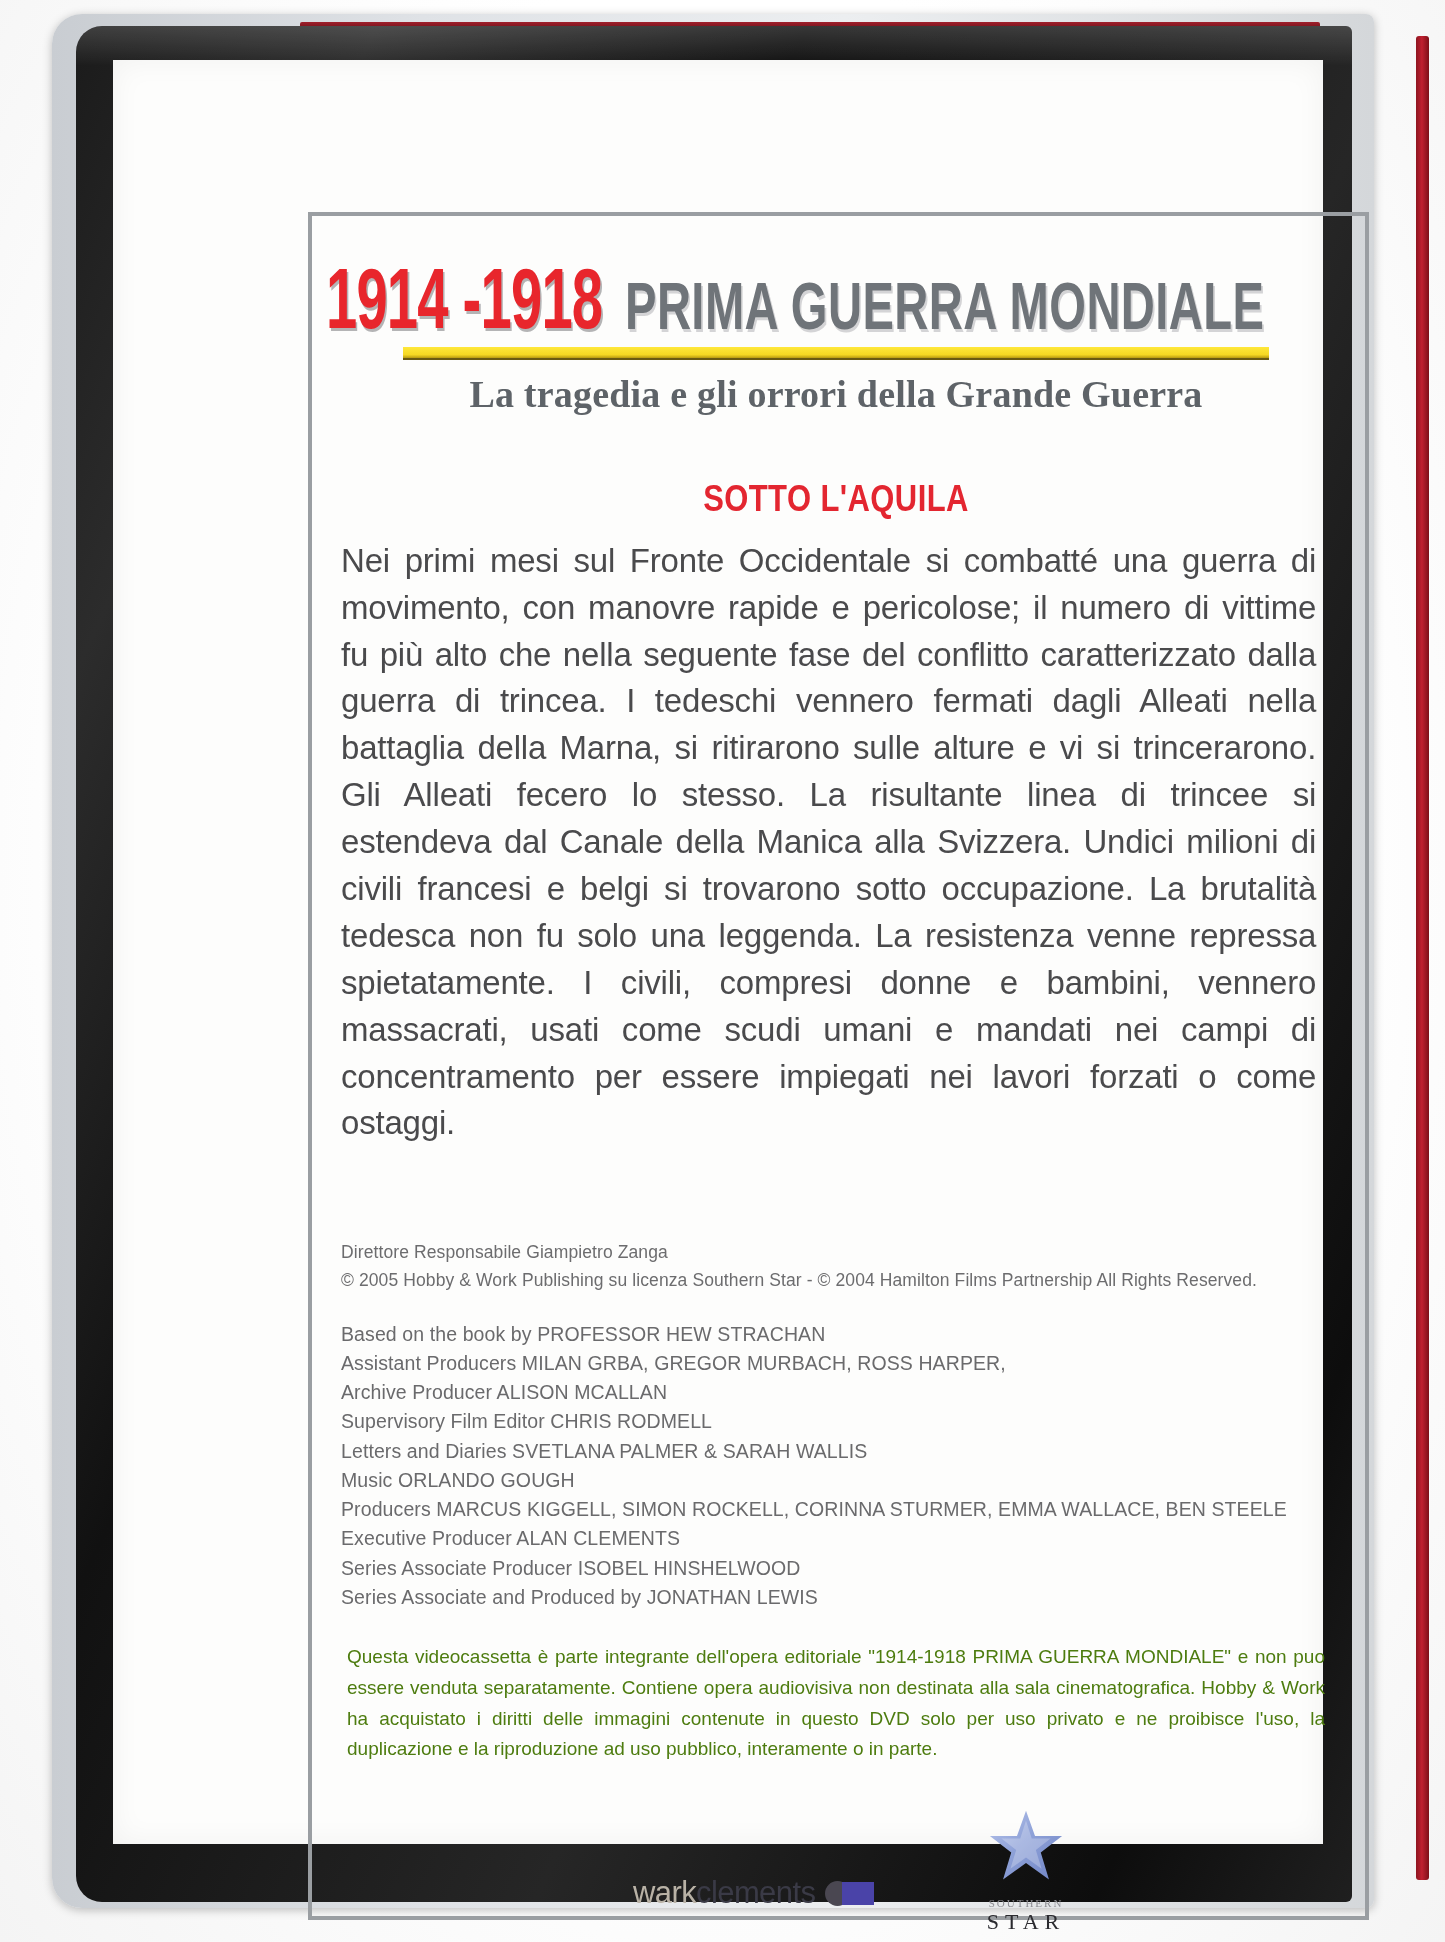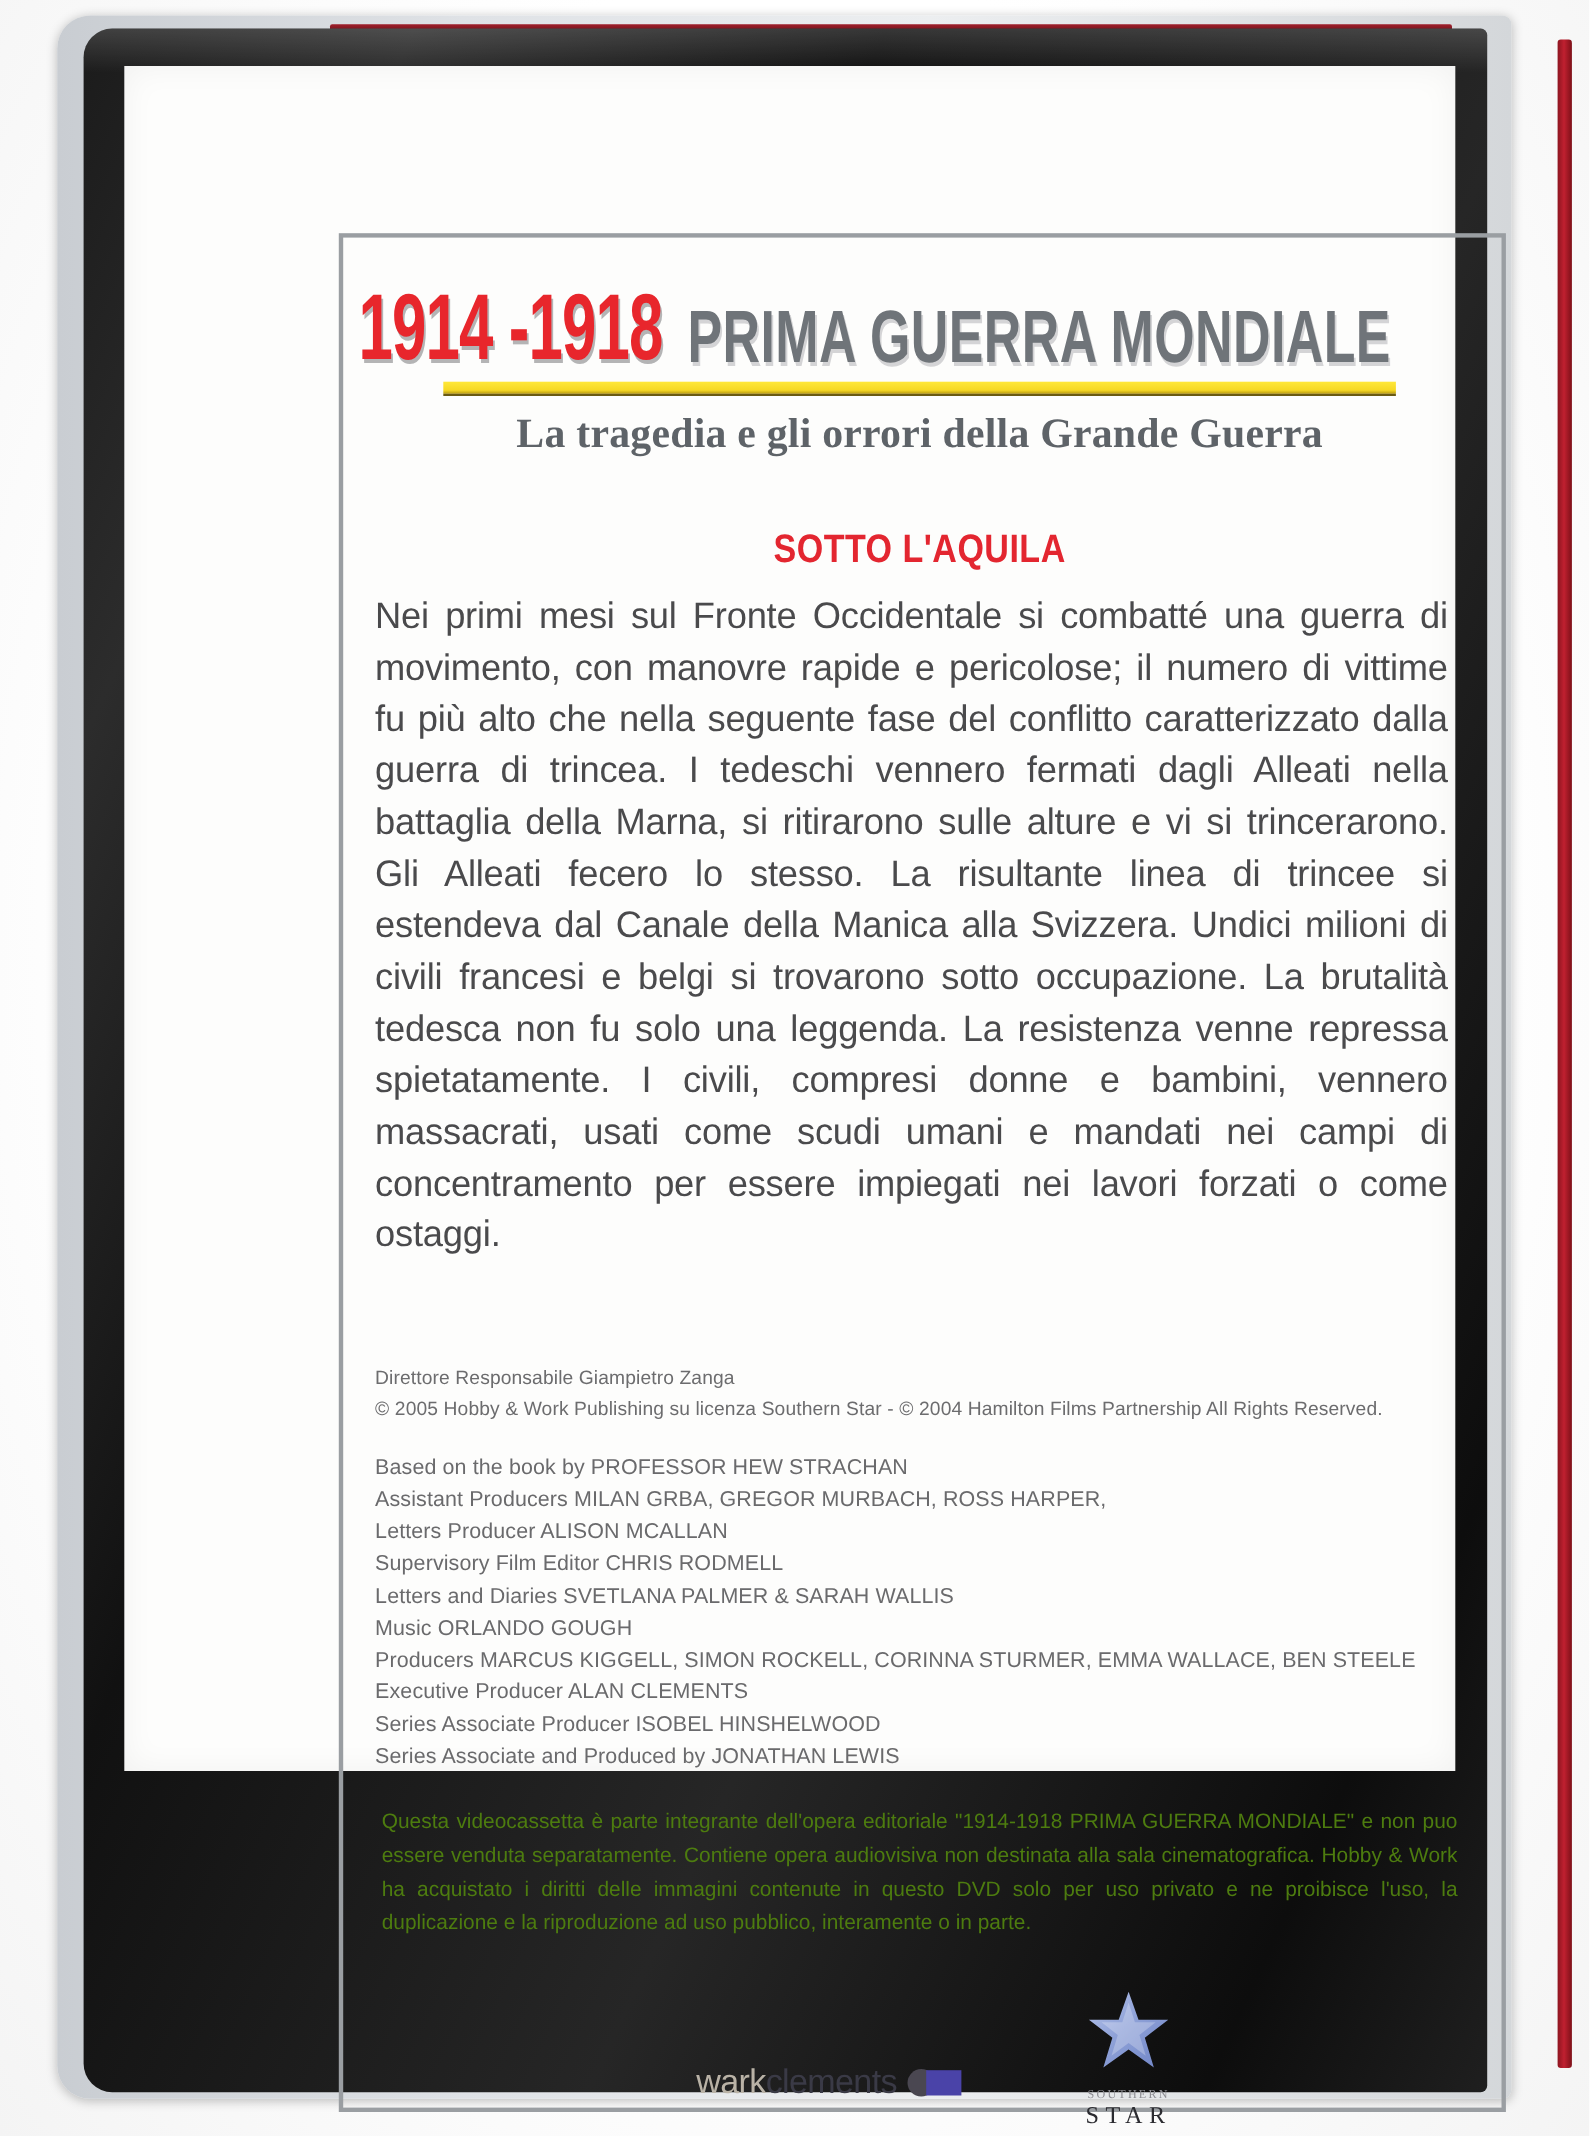--- a/index.html
+++ b/index.html
@@ -66,21 +66,21 @@
     content:"";
     position:absolute; left:0; top:0; right:0; height:40px;
     background: linear-gradient(180deg, rgba(255,255,255,.16), rgba(255,255,255,0));
     border-radius: 26px 6px 0 0;
   }
 
   
   #inlay {
     position: absolute;
     left: 113px; top: 60px;
-    width: 1210px; height: 1550px;
+    width: 1210px; height: 1784px;
     background: #fdfdfc;
     box-shadow: inset 0 0 30px rgba(0,0,0,.05);
   }
 
   
   #inner-frame {
     position: absolute;
     left: 195px; top: 152px;
     width: 1053px; height: 1700px;
     border: 4px solid #9a9ea2;
@@ -283,21 +283,21 @@
       <div class="body-copy">Nei primi mesi sul Fronte Occidentale si combatté una guerra di movimento, con manovre rapide e pericolose; il numero di vittime fu più alto che nella seguente fase del conflitto caratterizzato dalla guerra di trincea. I tedeschi vennero fermati dagli Alleati nella battaglia della Marna, si ritirarono sulle alture e vi si trincerarono. Gli Alleati fecero lo stesso. La risultante linea di trincee si estendeva dal Canale della Manica alla Svizzera. Undici milioni di civili francesi e belgi si trovarono sotto occupazione. La brutalità tedesca non fu solo una leggenda. La resistenza venne repressa spietatamente. I civili, compresi donne e bambini, vennero massacrati, usati come scudi umani e mandati nei campi di concentramento per essere impiegati nei lavori forzati o come ostaggi.</div>
 
       <div class="micro-block" id="resp-block">
         <div>Direttore Responsabile  Giampietro Zanga</div>
         <div>© 2005 Hobby &amp; Work Publishing su licenza Southern Star - © 2004 Hamilton Films Partnership  All Rights Reserved.</div>
       </div>
 
       <div class="micro-block" id="credits-block">
         <div>Based on the book by PROFESSOR HEW STRACHAN</div>
         <div>Assistant Producers MILAN GRBA, GREGOR MURBACH, ROSS HARPER,</div>
-        <div>Letters Producer ALISON MCALLAN</div>
+        <div>Archive Producer ALISON MCALLAN</div>
         <div>Supervisory Film Editor CHRIS RODMELL</div>
         <div>Letters and Diaries SVETLANA PALMER &amp; SARAH WALLIS</div>
         <div>Music ORLANDO GOUGH</div>
         <div>Producers MARCUS KIGGELL, SIMON ROCKELL, CORINNA STURMER, EMMA WALLACE, BEN STEELE</div>
         <div>Executive Producer ALAN CLEMENTS</div>
         <div>Series Associate Producer ISOBEL HINSHELWOOD</div>
         <div>Series Associate and Produced by JONATHAN LEWIS</div>
       </div>
 
       <div id="legal-block">

